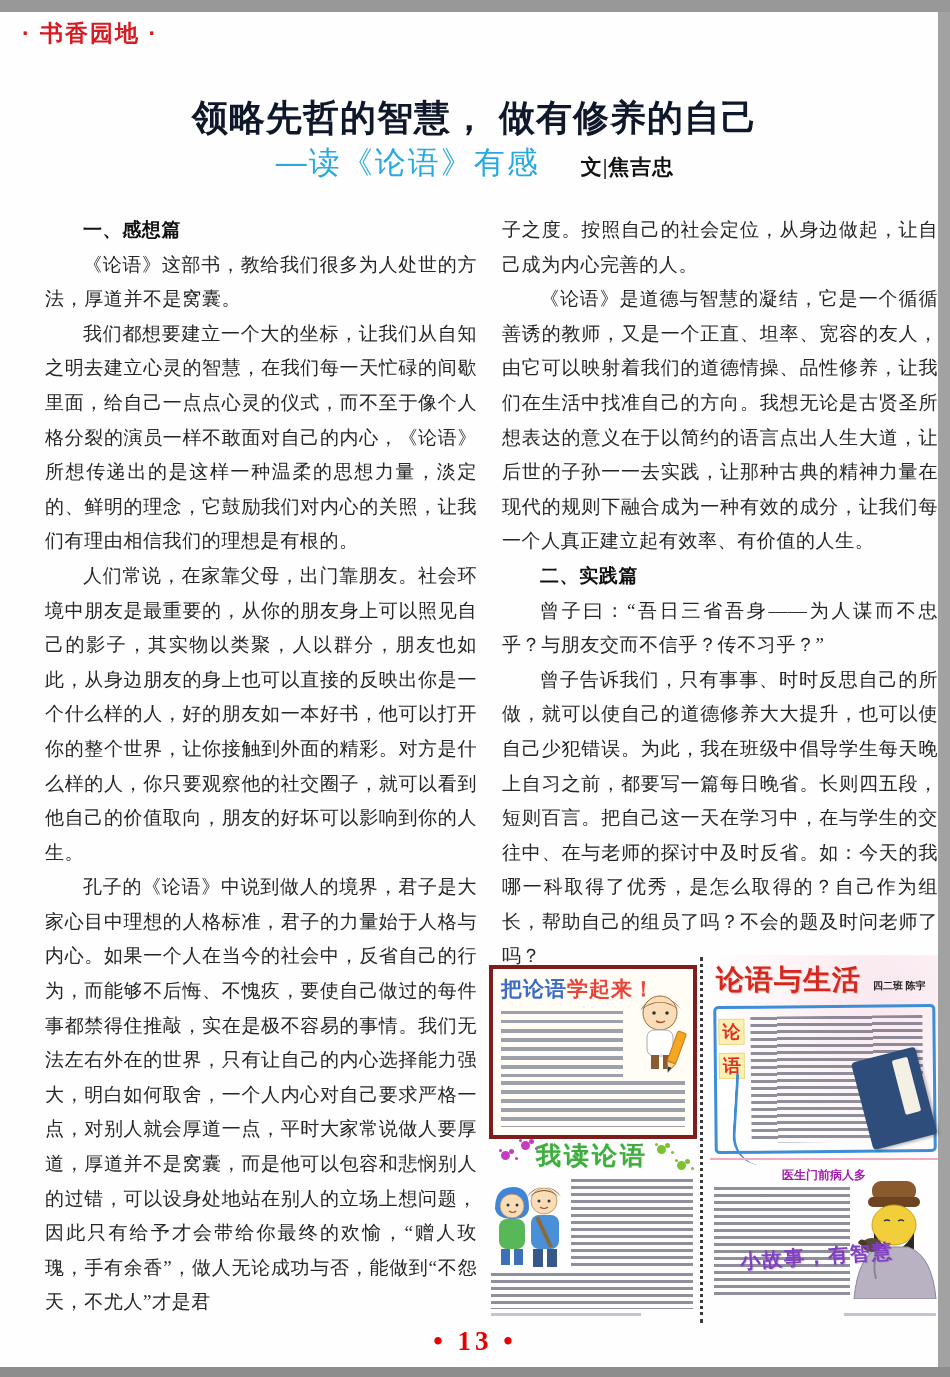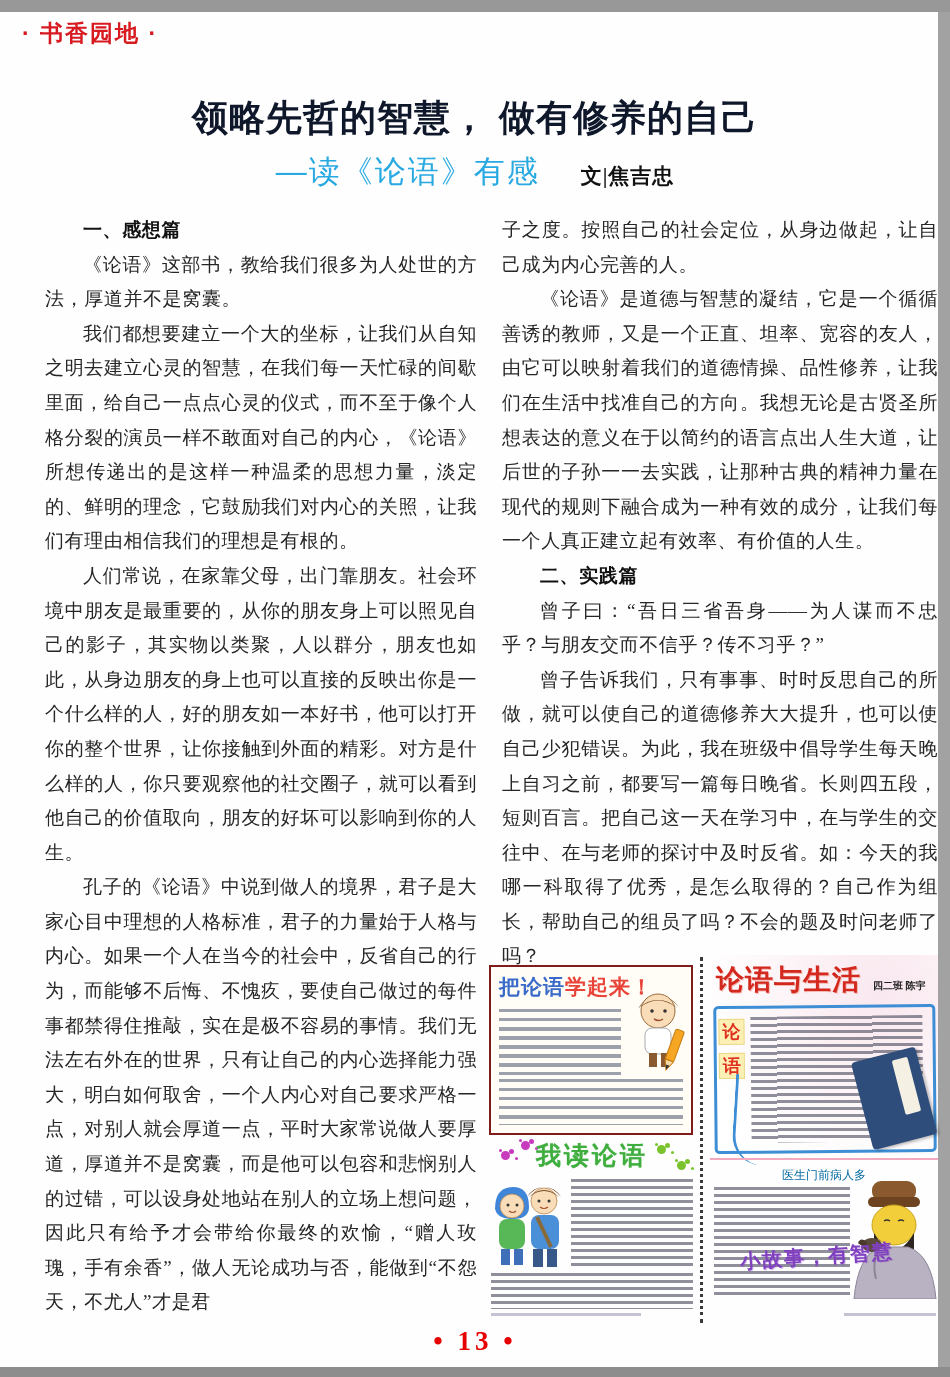--- a/index.html
+++ b/index.html
@@ -8,21 +8,21 @@
   .bar-top{position:absolute;left:0;top:0;width:950px;height:12px;background:#989898;}
   .bar-right{position:absolute;right:0;top:12px;width:12px;height:1365px;background:#a2a2a2;}
   .bar-bottom{position:absolute;left:0;top:1367px;width:950px;height:10px;background:#8d8d8d;}
 
   .section-label{position:absolute;left:22px;top:18px;font-family:"Liberation Sans","DejaVu Sans",sans-serif;
         font-weight:bold;font-size:23px;color:#d71920;letter-spacing:2px;}
 
   .title{position:absolute;left:0;top:94px;width:950px;text-align:center;margin:0;
         font-family:"Liberation Sans","DejaVu Sans",sans-serif;font-weight:bold;
         font-size:36px;color:#0f172a;letter-spacing:1px;}
-  .subtitle-row{position:absolute;left:0;top:151px;width:950px;display:flex;justify-content:center;
+  .subtitle-row{position:absolute;left:0;top:142px;width:950px;display:flex;justify-content:center;
         align-items:flex-end;gap:41px;}
   .subtitle{font-family:"Liberation Sans","DejaVu Sans",sans-serif;font-size:31px;color:#29a9e1;
         letter-spacing:2px;}
   .byline{font-size:21px;color:#111;font-weight:bold;padding-bottom:3px;letter-spacing:1px;}
 
   .col{position:absolute;top:213px;font-size:19px;line-height:34.6px;text-align:justify;
         letter-spacing:0.6px;}
   .col p{margin:0;text-indent:2em;}
   .col p.noindent{text-indent:0;}
   .col p.h{font-family:"Liberation Sans","DejaVu Sans",sans-serif;font-weight:bold;color:#111;}
@@ -37,21 +37,21 @@
         rgba(75,85,110,0.55) 0px,rgba(75,85,110,0.55) 3.5px,
         rgba(0,0,0,0) 3.5px,rgba(0,0,0,0) 9px);}
   .micro-dense{background-image:repeating-linear-gradient(to bottom,
         rgba(70,70,90,0.6) 0px,rgba(70,70,90,0.6) 3px,
         rgba(0,0,0,0) 3px,rgba(0,0,0,0) 7px);}
   .micro-light{background-image:repeating-linear-gradient(to bottom,
         rgba(130,120,160,0.45) 0px,rgba(130,120,160,0.45) 3px,
         rgba(0,0,0,0) 3px,rgba(0,0,0,0) 10px);}
 
   .learn-poster{position:absolute;left:2px;top:10px;width:200px;height:166px;
-        border:2px solid #7f1d1d;background:#fffdf6;}
+        border:4px solid #7f1d1d;background:#fffdf6;}
   .learn-title{position:absolute;left:8px;top:6px;font-family:"Liberation Sans",sans-serif;
         font-weight:bold;font-size:21px;letter-spacing:1px;white-space:nowrap;}
   .learn-title .t1{color:#3a6bc9;}
   .learn-title .t2{color:#e8443a;}
   .learn-lines1{position:absolute;left:8px;top:42px;width:122px;height:66px;}
   .learn-lines2{position:absolute;left:8px;top:112px;width:184px;height:46px;}
   .learn-boy{position:absolute;right:0px;top:22px;width:70px;height:88px;}
 
   .read-section{position:absolute;left:0px;top:184px;width:210px;height:184px;}
   .read-title{position:absolute;left:0;top:0;width:210px;text-align:center;
@@ -82,21 +82,21 @@
         border-radius:4px;transform:rotate(-14deg);box-shadow:2px 2px 3px rgba(0,0,0,0.25);}
   .life-book::after{content:"";position:absolute;right:10px;top:8px;width:16px;height:56px;
         background:#f4f1e4;border-radius:2px;}
   .life-arrow{position:absolute;left:16px;top:66px;width:30px;height:90px;border-left:3px solid #3e8ed6;
         border-radius:0 0 0 30px;transform:rotate(4deg);}
 
   .pink-rule{position:absolute;left:223px;top:203px;width:228px;height:2px;background:#f2a9c0;}
 
   .story-section{position:absolute;left:223px;top:208px;width:228px;height:160px;}
   .story-title{position:absolute;left:0;top:4px;width:228px;text-align:center;
-        font-family:"Liberation Sans",sans-serif;font-weight:normal;font-size:12px;color:#0369a1;}
+        font-family:"Liberation Sans",sans-serif;font-weight:bold;font-size:12px;color:#a21caf;}
   .story-lines{position:absolute;left:4px;top:24px;width:136px;height:112px;}
   .story-confucius{position:absolute;right:0px;top:16px;width:90px;height:120px;}
   .story-calligraphy{position:absolute;left:30px;top:80px;font-weight:bold;font-size:20px;color:#8040c0;
         transform:rotate(-4deg);letter-spacing:2px;font-family:"DejaVu Serif",serif;
         text-shadow:1px 1px 0 rgba(128,64,192,0.3);white-space:nowrap;}
   .story-watermark{position:absolute;right:2px;bottom:4px;width:92px;height:6px;}
 
   .page-number{position:absolute;left:0;top:1326px;width:950px;text-align:center;
         font-size:27px;font-weight:bold;color:#e60000;letter-spacing:4px;}
 </style>

